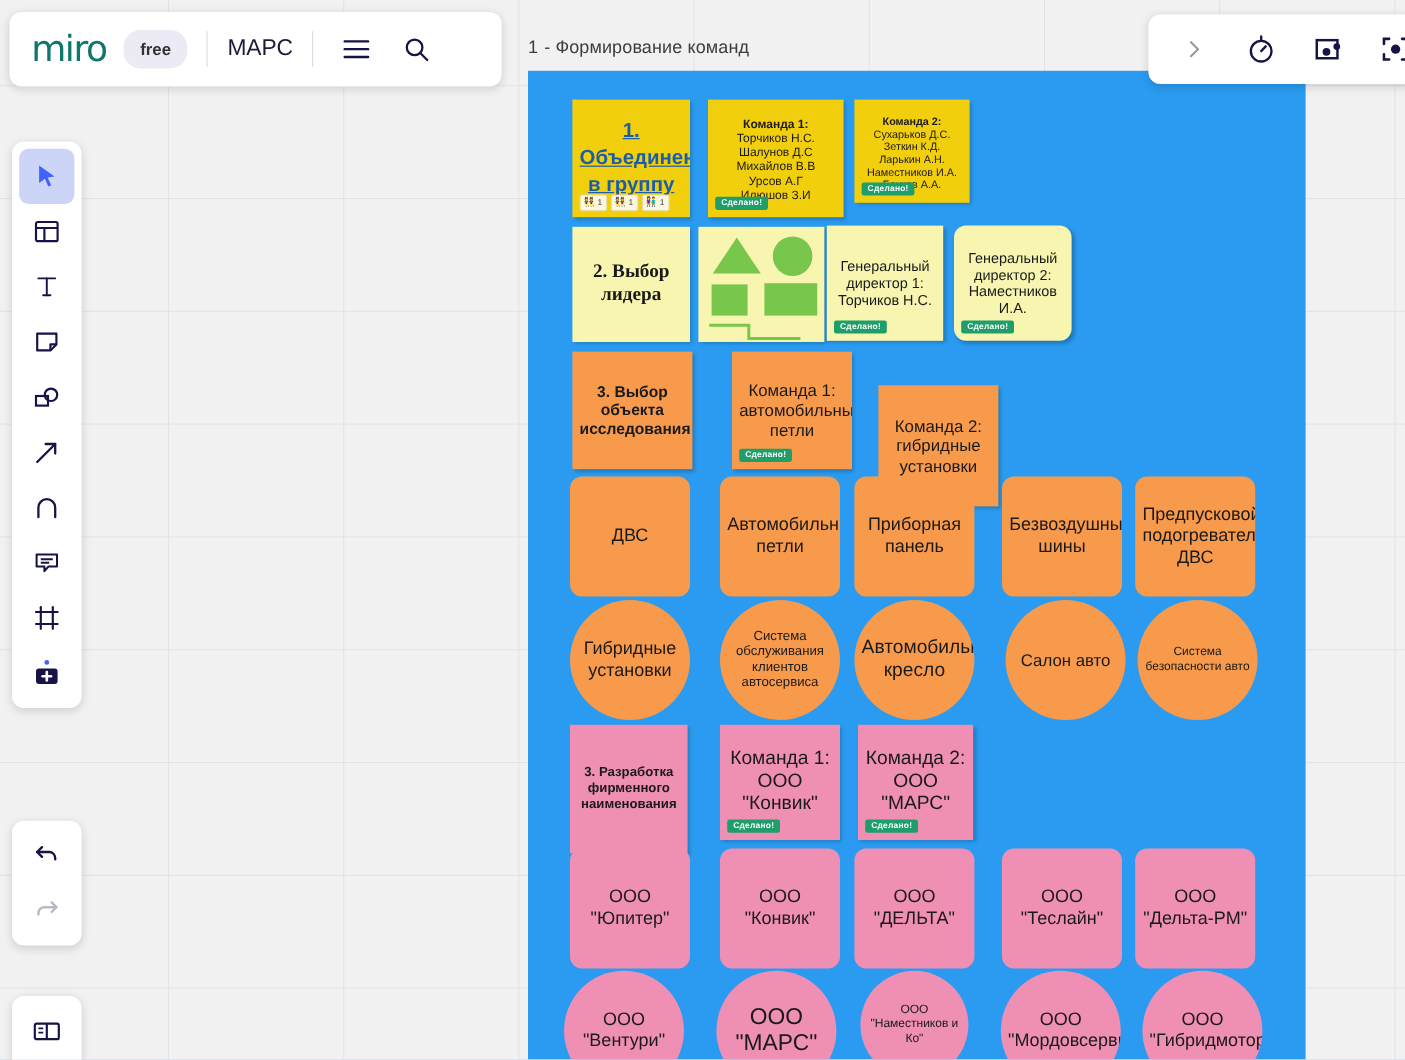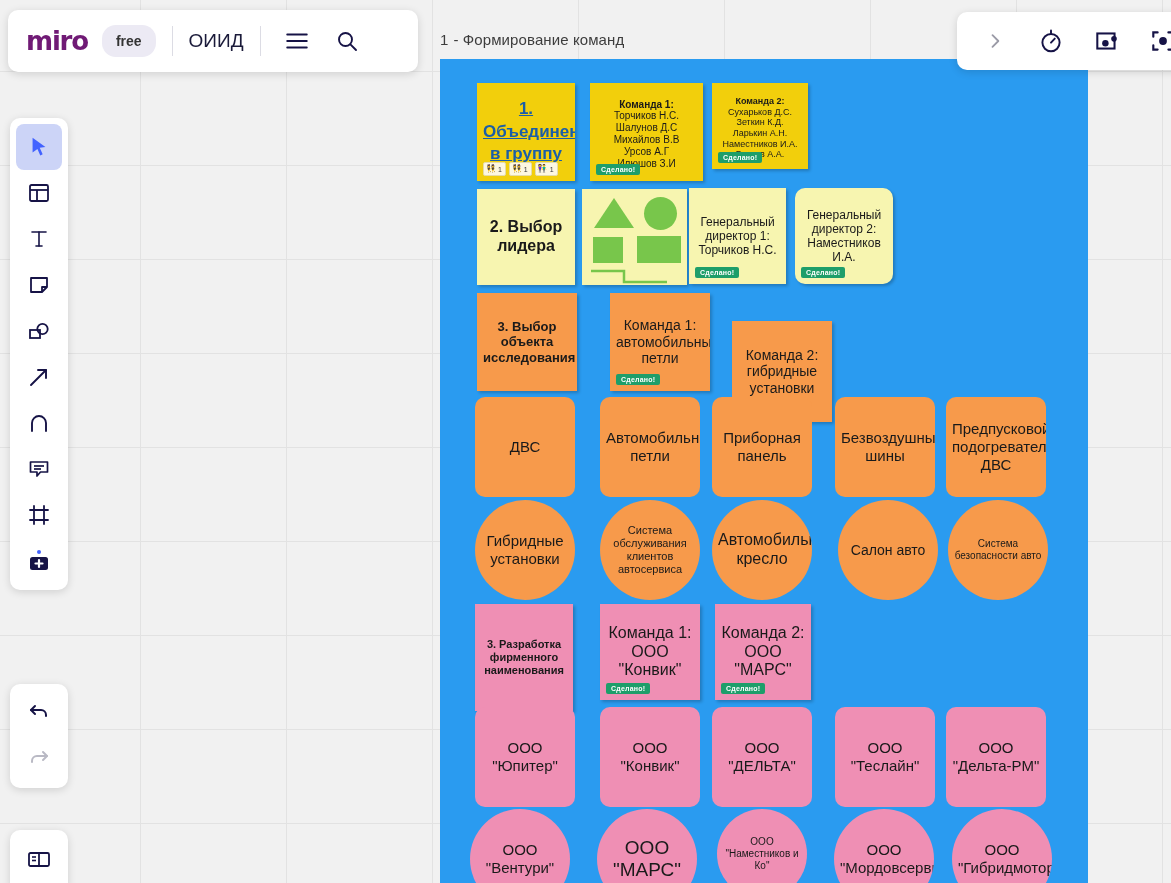--- a/index.html
+++ b/index.html
@@ -95,21 +95,21 @@
   
   #topbar {
     position: absolute; left: 8px; top: 10px;
     height: 62px; min-width: 410px;
     background: #fff; border-radius: 10px;
     box-shadow: 0 2px 8px rgba(0,0,0,.14);
     display: flex; align-items: center; gap: 0;
     padding: 0 18px;
   }
   #logo {
-    font-size: 26px; font-weight: 700; color: #701a75;
+    font-size: 30px; font-weight: 400; color: #0f766e;
     letter-spacing: -1.2px; font-family: "DejaVu Sans", sans-serif;
     margin-right: 14px;
   }
   #plan {
     background: #eceaf4; color: #333; border-radius: 14px;
     padding: 8px 14px; font-size: 14px; font-weight: 600;
   }
   .vsep { width: 1px; height: 30px; background: #dcdce4; margin: 0 16px; }
   #boardname { font-size: 19px; color: #1b1b3a; }
   .icon-btn {
@@ -199,21 +199,21 @@
         <div class="hdr">Команда 2:</div>
         <div>Сухарьков Д.С.</div>
         <div>Зеткин К.Д.</div>
         <div>Ларькин А.Н.</div>
         <div>Наместников И.А.</div>
         <div>Бауков А.А.</div>
       </div>
       <div class="badge">Сделано!</div>
     </div>
 
-    <div class="note sticky y-pale" style="left:37px; top:130px; width:98px; height:96px; font-size:16px; font-weight:bold;">
+    <div class="note sticky y-pale" style="left:37px; top:130px; width:98px; height:96px; font-size:16px; font-weight:bold;font-family:Liberation Serif, serif;">
       <div class="body">2. Выбор лидера</div>
     </div>
 
     <div class="note sticky y-pale shapes-card" style="left:142px; top:130px; width:105px; height:96px;">
       <div class="sh sh-tri" style="left:12px; top:9px;"></div>
       <div class="sh sh-cir" style="left:62px; top:8px; width:33px; height:33px;"></div>
       <div class="sh" style="left:11px; top:48px; width:30px; height:26px;"></div>
       <div class="sh" style="left:55px; top:47px; width:44px; height:27px;"></div>
       <svg width="105" height="26" style="position:absolute; left:0; top:70px;">
         <polyline points="9,12 42,12 42,23 85,23" fill="none" stroke="#78c64b" stroke-width="2.5"></polyline>
@@ -319,21 +319,21 @@
     <div class="note pink circle" style="left:512px; top:750px; width:100px; height:100px; font-size:15px;">
       <div class="body">ООО "Гибридмоторс"</div>
     </div>
 
   </div>
 
   <div id="topbar">
     <div id="logo">miro</div>
     <div id="plan">free</div>
     <div class="vsep"></div>
-    <div id="boardname">ОИИД</div>
+    <div id="boardname">МАРС</div>
     <div class="vsep"></div>
     <div class="icon-btn">
       <svg width="26" height="26" viewBox="0 0 24 24" fill="none" stroke="#161346" stroke-width="1.8" stroke-linecap="round">
         <line x1="3" y1="6" x2="21" y2="6"></line>
           <line x1="3" y1="12" x2="21" y2="12"></line>
           <line x1="3" y1="18" x2="21" y2="18"></line>
       </svg>
     </div>
     <div class="icon-btn" style="margin-left:10px;">
       <svg width="24" height="24" viewBox="0 0 24 24" fill="none" stroke="#161346" stroke-width="1.9" stroke-linecap="round">

